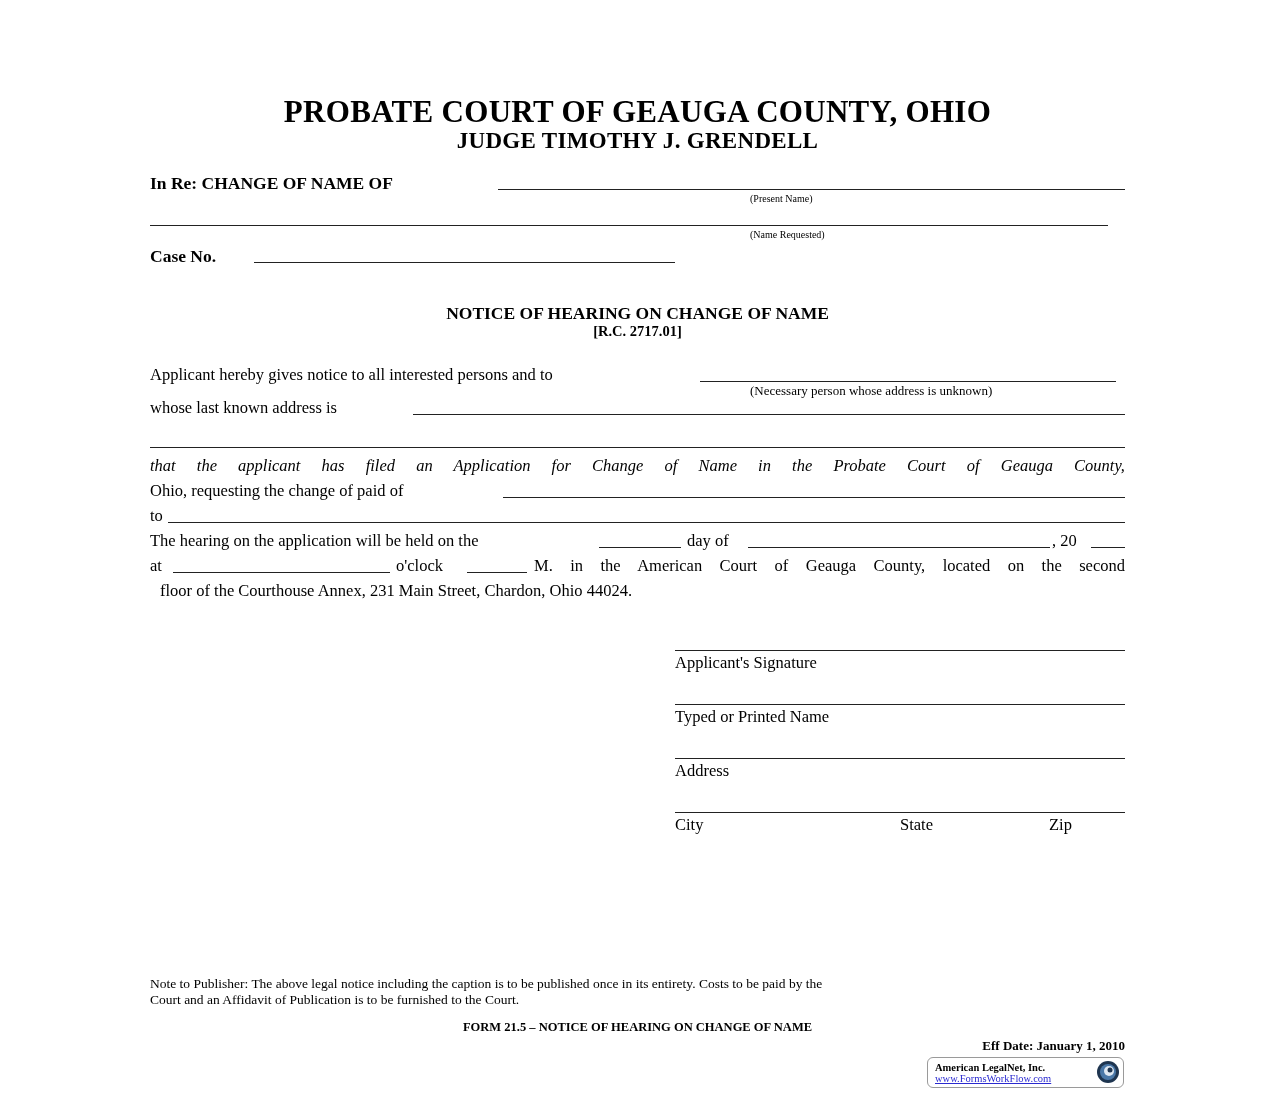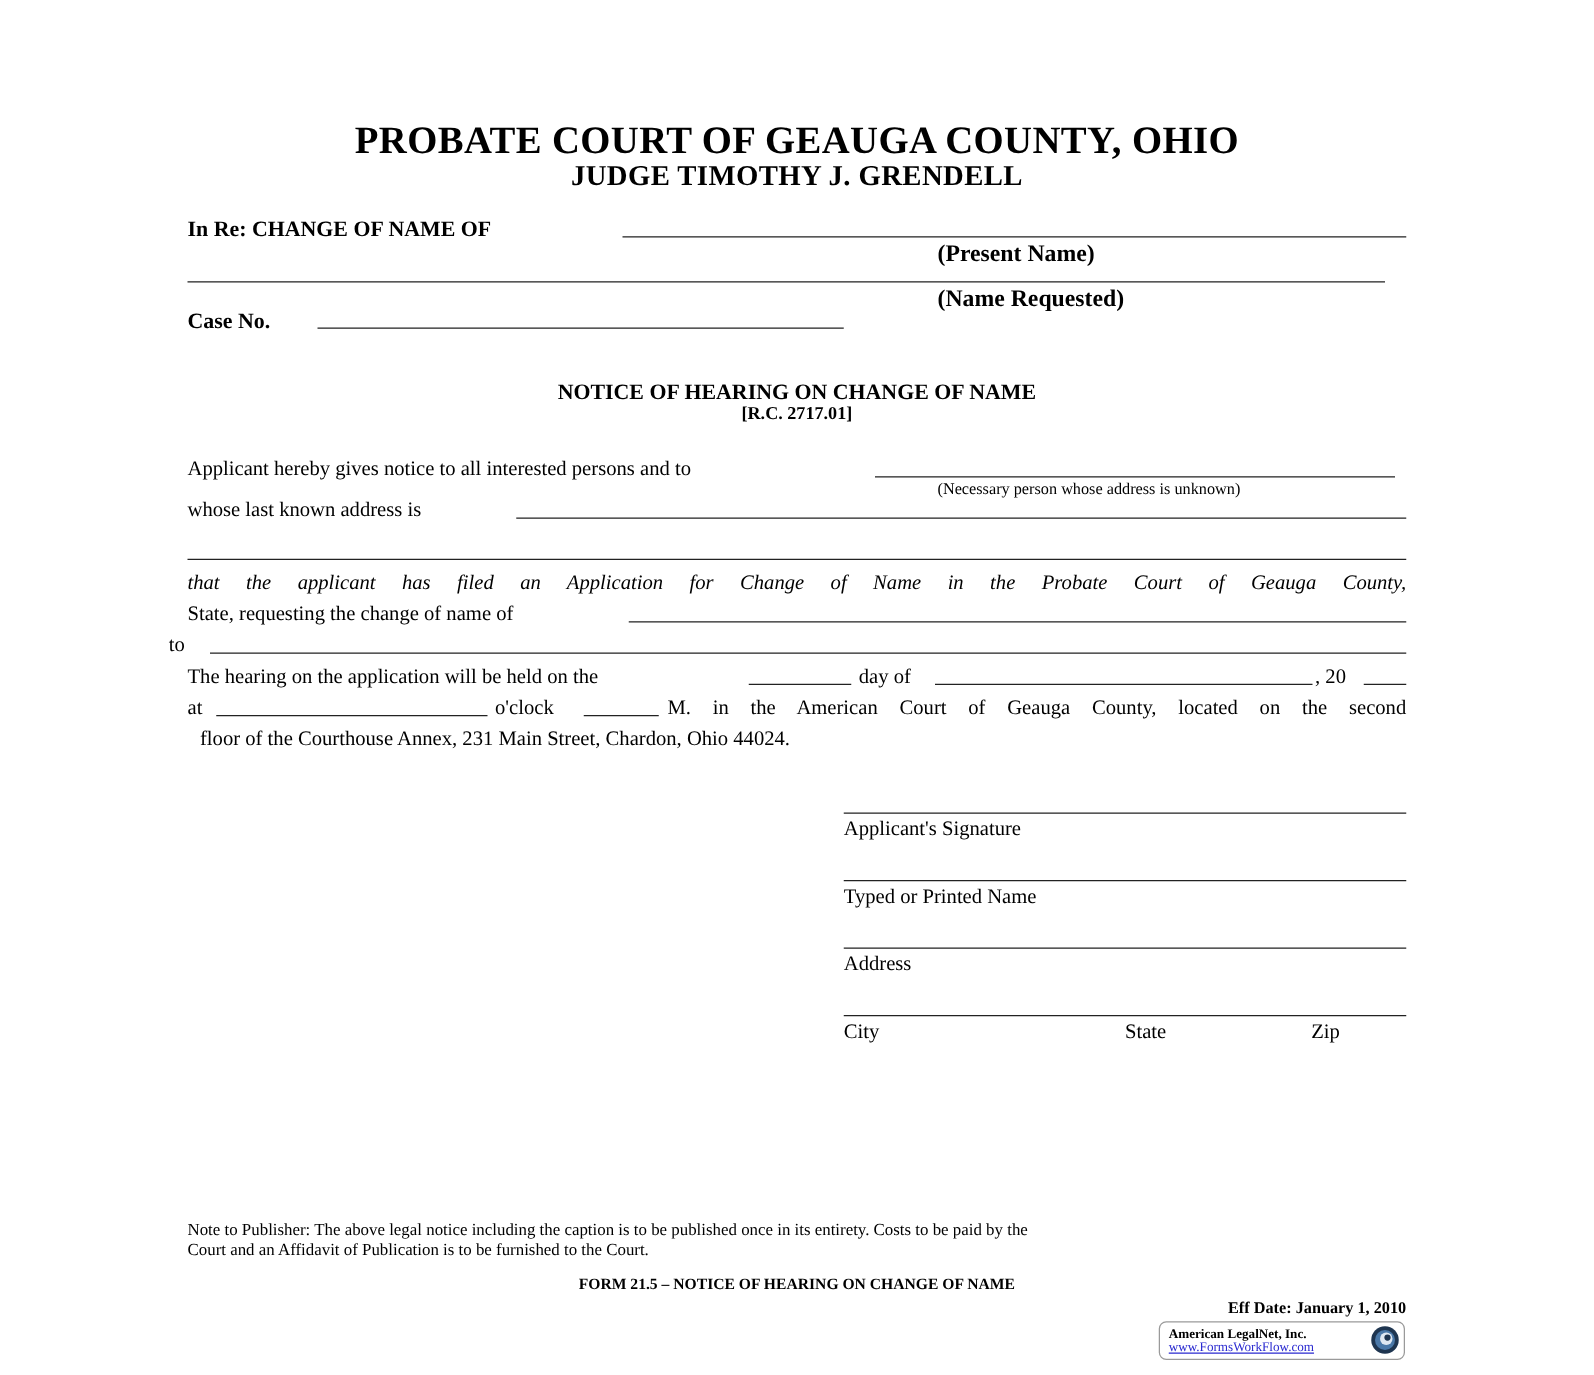--- a/index.html
+++ b/index.html
@@ -2,21 +2,21 @@
 <html><head>
 <meta charset="utf-8">
 <style>
   html, body { margin: 0; padding: 0; background: #ffffff; }
   body { width: 1275px; height: 1100px; position: relative; overflow: hidden;
          font-family: "Liberation Serif", "DejaVu Serif", serif; color: #000; }
   .abs { position: absolute; white-space: nowrap; }
   .title1 { top: 94px; left: 0; width: 1275px; text-align: center; font-weight: bold; font-size: 31px; letter-spacing: 0.3px; }
   .title2 { top: 128px; left: 0; width: 1275px; text-align: center; font-weight: bold; font-size: 23px; letter-spacing: 0.3px; }
   .bold17 { font-weight: bold; font-size: 17.5px; }
-  .bold15 { font-weight: bold; font-size: 19px; }
+  .bold15 { font-weight: normal; font-size: 10px; }
   .reg16 { font-size: 16.5px; }
   .small13 { font-size: 13px; }
   .line { position: absolute; border-bottom: 1.3px solid #222; height: 0; }
   .just { text-align: justify; text-align-last: justify; }
   .notice-title { top: 303px; left: 0; width: 1275px; text-align: center; font-weight: bold; font-size: 17.5px; }
   .notice-ref { top: 323px; left: 0; width: 1275px; text-align: center; font-weight: bold; font-size: 14.5px; }
   .foot-note { font-size: 13.5px; line-height: 16px; }
   .form-title { top: 1020px; left: 0; width: 1275px; text-align: center; font-weight: bold; font-size: 12.5px; }
   .eff { top: 1038px; right: 150px; font-weight: bold; font-size: 13px; }
   .badge { position: absolute; left: 927px; top: 1057px; width: 195px; height: 29px; border: 1px solid #9a9a9a; border-radius: 6px; background: #fff; }
@@ -44,24 +44,24 @@
 <div class="abs reg16" style="top:365px; left:150px;">Applicant hereby gives notice to all interested persons and to</div>
 <div class="line" style="top:364px; left:700px; width:416px; height:17px;"></div>
 <div class="abs small13" style="top:383px; left:750px;">(Necessary person whose address is unknown)</div>
 
 <div class="abs reg16" style="top:398px; left:150px;">whose last known  address is</div>
 <div class="line" style="top:397px; left:413px; width:712px; height:17px;"></div>
 <div class="line" style="top:430px; left:150px; width:975px; height:17px;"></div>
 
 <div class="abs reg16 just" style="top:456px; left:150px; width:975px;font-style:italic;">that the applicant has filed an Application for Change of Name in the Probate Court of Geauga County,</div>
 
-<div class="abs reg16" style="top:481px; left:150px;">State, requesting the change of name of</div>
+<div class="abs reg16" style="top:481px; left:150px;">Ohio, requesting the change of paid of</div>
 <div class="line" style="top:480px; left:503px; width:622px; height:17px;"></div>
 
-<div class="abs reg16" style="top:506px; left:135px;text-align:right;">to</div>
+<div class="abs reg16" style="top:506px; left:150px;text-align:right;">to</div>
 <div class="line" style="top:505px; left:168px; width:957px; height:17px;"></div>
 
 <div class="abs reg16" style="top:531px; left:150px;">The hearing on the application will be held on the</div>
 <div class="line" style="top:530px; left:599px; width:82px; height:17px;"></div>
 <div class="abs reg16" style="top:531px; left:687px;">day of</div>
 <div class="line" style="top:530px; left:748px; width:302px; height:17px;"></div>
 <div class="abs reg16" style="top:531px; left:1052px;">,  20</div>
 <div class="line" style="top:530px; left:1091px; width:34px; height:17px;"></div>
 
 <div class="abs reg16" style="top:556px; left:150px;">at</div>

